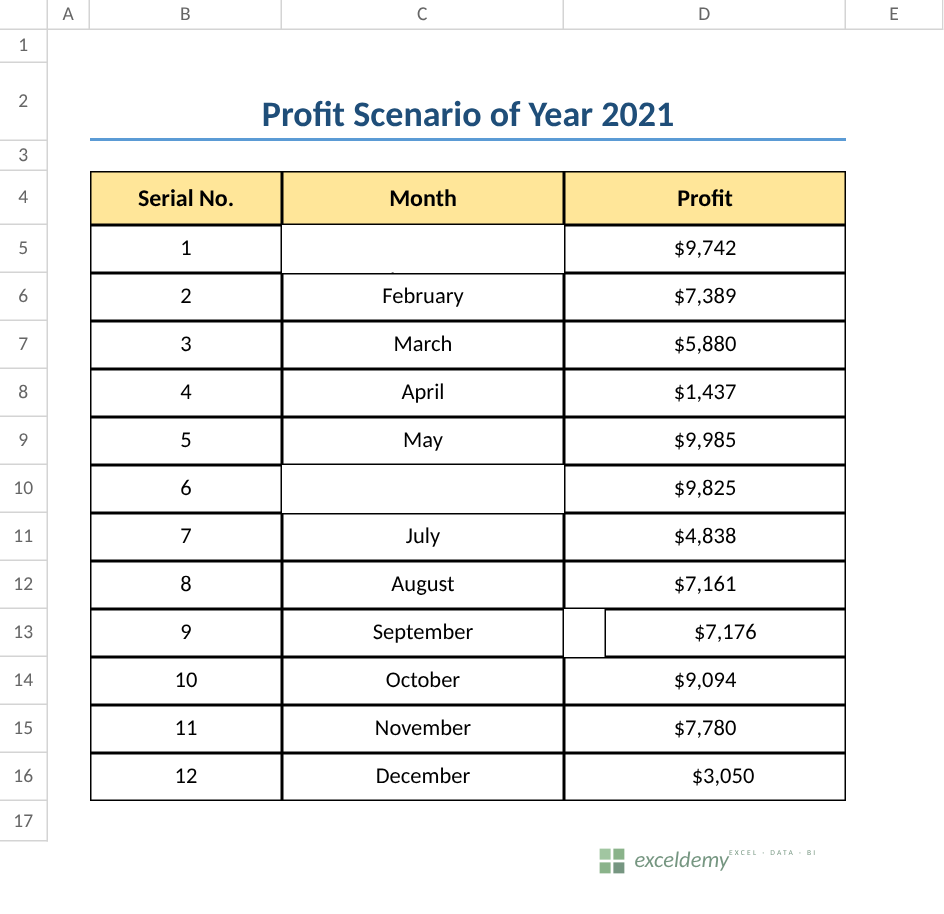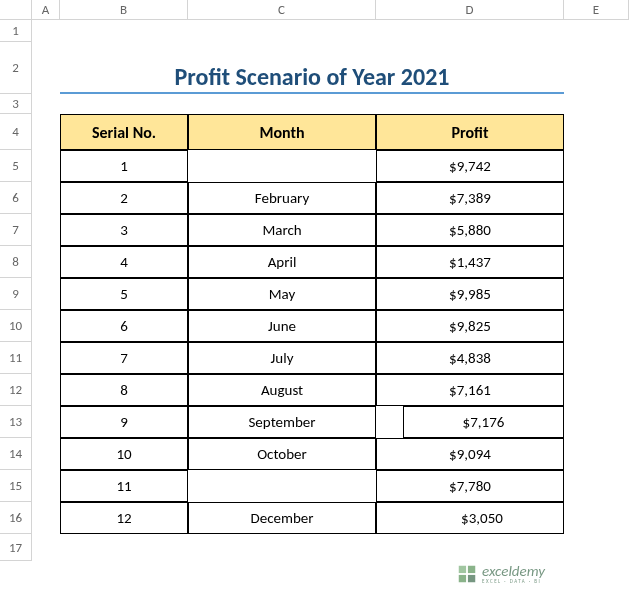--- a/index.html
+++ b/index.html
@@ -74,21 +74,20 @@
       align-items: center;
       gap: 4px;
       opacity: 0.65;
     }
     .watermark-icon {
       width: 22px;
       height: 22px;
     }
     .watermark-text {
       display: flex;
-      flex-direction: column;
       line-height: 1;
     }
     .watermark-main {
       font-size: 15px;
       color: #2d5f3f;
       font-weight: 500;
       font-style: italic;
     }
     .watermark-sub {
       font-size: 5px;
@@ -136,35 +135,35 @@
     <div class="table-cell" style="grid-area: 8 / 3;">3</div>
     <div class="table-cell" style="grid-area: 8 / 4;">March</div>
     <div class="table-cell" style="grid-area: 8 / 5;">$5,880</div>
     <div class="table-cell" style="grid-area: 9 / 3;">4</div>
     <div class="table-cell" style="grid-area: 9 / 4;">April</div>
     <div class="table-cell" style="grid-area: 9 / 5;">$1,437</div>
     <div class="table-cell" style="grid-area: 10 / 3;">5</div>
     <div class="table-cell" style="grid-area: 10 / 4;">May</div>
     <div class="table-cell" style="grid-area: 10 / 5;">$9,985</div>
     <div class="table-cell" style="grid-area: 11 / 3;">6</div>
-    <div class="table-cell" style="grid-area: 11 / 4;">June</div>
     <div class="table-cell" style="grid-area: 11 / 5;">$9,825</div>
     <div class="table-cell" style="grid-area: 12 / 3;">7</div>
     <div class="table-cell" style="grid-area: 12 / 4;">July</div>
     <div class="table-cell" style="grid-area: 12 / 5;">$4,838</div>
     <div class="table-cell" style="grid-area: 13 / 3;">8</div>
     <div class="table-cell" style="grid-area: 13 / 4;">August</div>
     <div class="table-cell" style="grid-area: 13 / 5;">$7,161</div>
     <div class="table-cell" style="grid-area: 14 / 3;">9</div>
     <div class="table-cell" style="grid-area: 14 / 4;">September</div>
     <div class="table-cell" style="grid-area: 14 / 5; margin-left: 27px;">$7,176</div>
     <div class="table-cell" style="grid-area: 15 / 3;">10</div>
     <div class="table-cell" style="grid-area: 15 / 4;">October</div>
     <div class="table-cell" style="grid-area: 15 / 5;">$9,094</div>
     <div class="table-cell" style="grid-area: 16 / 3;">11</div>
+    <div class="table-cell" style="grid-area: 16 / 4;">November</div>
     <div class="table-cell" style="grid-area: 16 / 5;">$7,780</div>
     <div class="table-cell" style="grid-area: 17 / 3;">12</div>
     <div class="table-cell" style="grid-area: 17 / 4;">December</div>
     <div class="table-cell" style="grid-area: 17 / 5; padding-left: 24px;">$3,050</div>
   </div>
 
 <div class="watermark">
   <svg class="watermark-icon" viewBox="0 0 24 24">
     <rect x="3" y="3" width="8" height="8" fill="#6fa86f"></rect>
     <rect x="13" y="3" width="8" height="8" fill="#4d8c4d"></rect>

